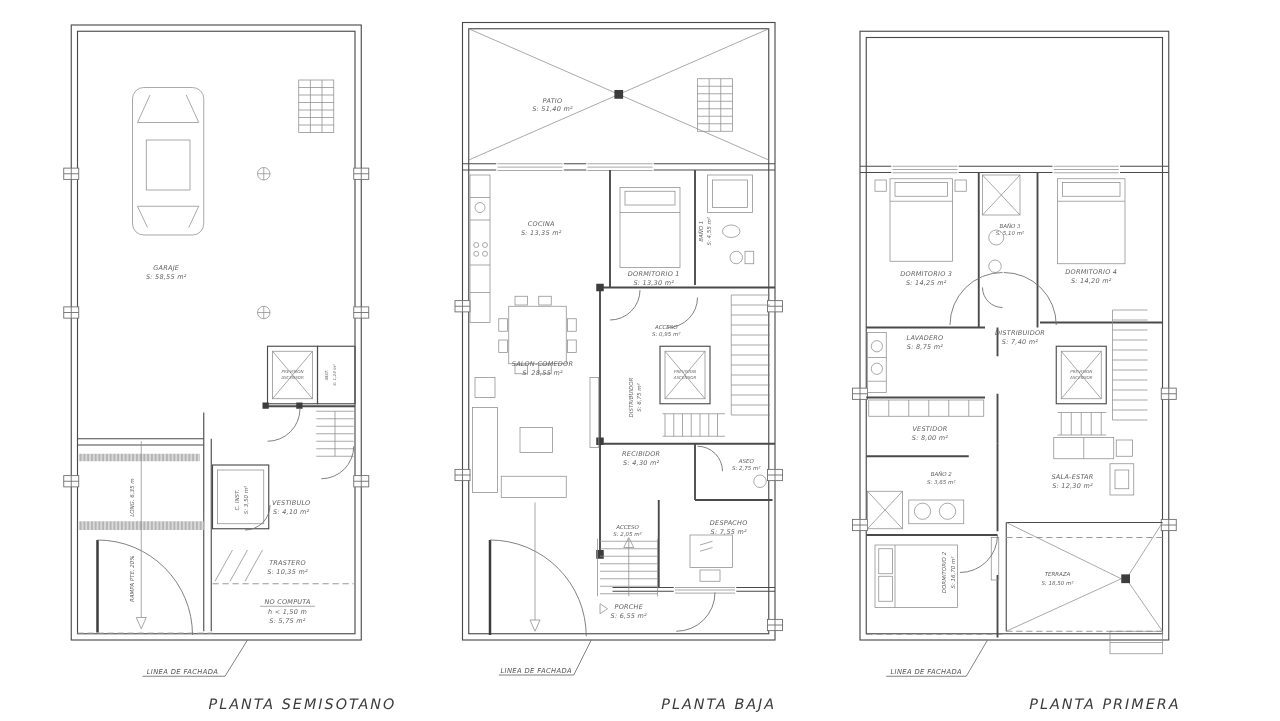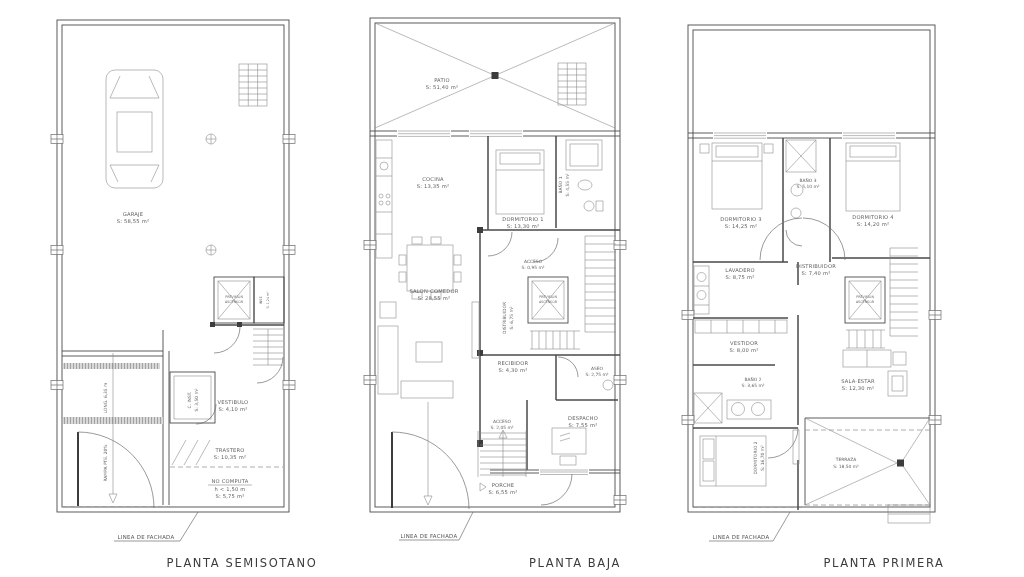--- a/index.html
+++ b/index.html
@@ -1,17 +1,17 @@
 <!DOCTYPE html>
 <html><head>
 <meta charset="utf-8">
 <style>
   html,body{margin:0;padding:0;background:#e9e9e9;}
   .canvas{position:relative;width:1024px;height:577px;background:#ffffff;overflow:hidden;
-          font-family:"DejaVu Sans",sans-serif;}
+          font-family:"DejaVu Sans",sans-serif;font-style:italic;}
   svg{display:block}
   
   .w2{stroke:#4a4a4a;stroke-width:1.5;fill:none}
   .w1{stroke:#4a4a4a;stroke-width:0.9;fill:none}
   .tn{stroke:#8c8c8c;stroke-width:0.6;fill:none}
   .dr{stroke:#6f6f6f;stroke-width:0.7;fill:none}
   .dsh{stroke:#9a9a9a;stroke-width:0.8;stroke-dasharray:5 3;fill:none}
   .blk{fill:#3c3c3c;stroke:none}
   
   .t{font-family:"DejaVu Sans",sans-serif;font-size:5.2px;fill:#5f5f5f;text-anchor:middle;letter-spacing:.2px}

